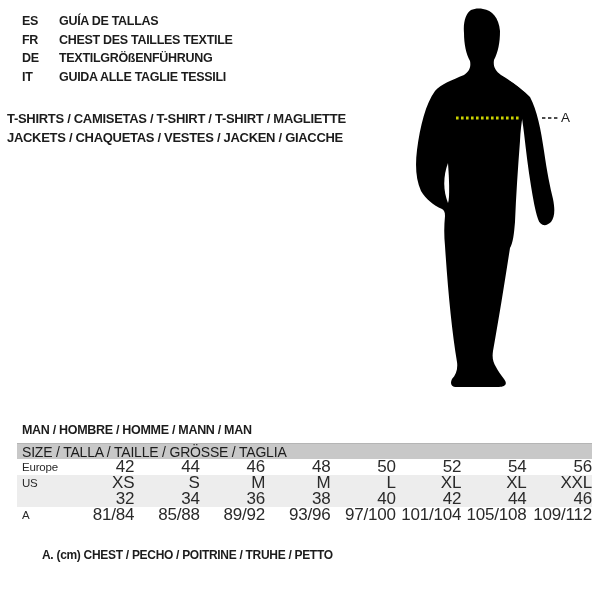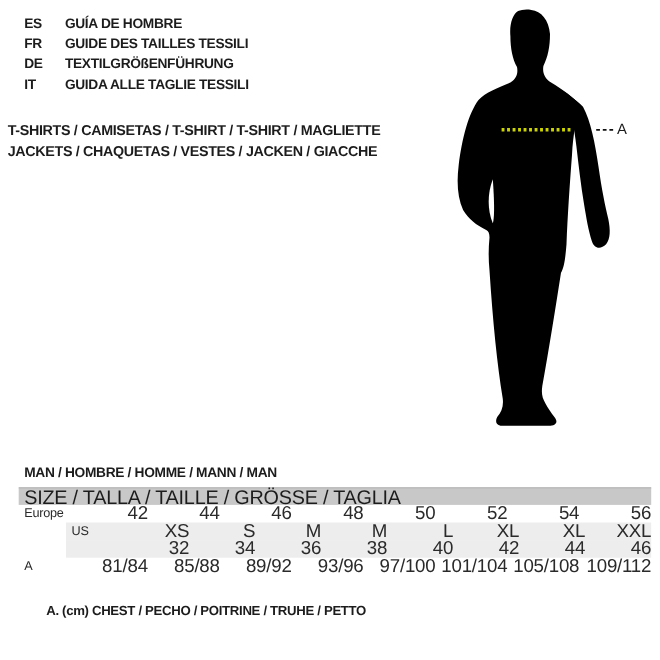--- a/index.html
+++ b/index.html
@@ -25,43 +25,43 @@
   
   .figure-svg{position:absolute;left:0;top:0;width:600px;height:600px;}
   .measure-label{position:absolute;left:561px;top:110px;font-size:13.5px;font-weight:400;}
 
   
   .section-title{position:absolute;left:22px;top:423px;font-size:12.5px;font-weight:700;letter-spacing:-0.3px;}
 
   
   .size-table{position:absolute;left:17px;top:443px;width:575px;}
   .table-header{height:16px;line-height:16px;background:var(--header-bg);
-    font-size:18px;font-weight:400;letter-spacing:-0.2px;padding-left:5px;
+    font-size:14px;font-weight:400;letter-spacing:-0.2px;padding-left:5px;
     border-top:1px solid #b5b5b5;}
   .t-row{display:flex;height:16px;align-items:center;}
-  .t-row.shaded{background:var(--shade);margin-left:43px;}
+  .t-row.shaded{background:var(--shade);}
   .t-label{width:52px;padding-left:5px;font-size:11.5px;color:#2a2a2a;letter-spacing:-0.2px;}
   .t-cell{flex:1;text-align:right;font-size:17px;color:#2a2a2a;letter-spacing:-0.2px;}
 
   
   .footnote{position:absolute;left:22px;top:548px;font-size:12px;font-weight:700;letter-spacing:-0.3px;margin-left:20px;}
 </style>
 </head>
 <body>
 
 <div class="page">
 
   <div class="lang-list" id="lang-list">
       <div class="lang-row">
         <div class="lang-code" style="display: inline-block;">ES</div>
-        <div class="lang-label" style="display: inline-block;">GUÍA DE HOMBRE</div>
+        <div class="lang-label" style="display: inline-block;">GUÍA DE TALLAS</div>
       </div>
       <div class="lang-row">
         <div class="lang-code" style="display: inline-block;">FR</div>
-        <div class="lang-label" style="display: inline-block;">GUIDE DES TAILLES TESSILI</div>
+        <div class="lang-label" style="display: inline-block;">CHEST DES TAILLES TEXTILE</div>
       </div>
       <div class="lang-row">
         <div class="lang-code" style="display: inline-block;">DE</div>
         <div class="lang-label" style="display: inline-block;">TEXTILGRÖßENFÜHRUNG</div>
       </div>
       <div class="lang-row">
         <div class="lang-code" style="display: inline-block;">IT</div>
         <div class="lang-label" style="display: inline-block;">GUIDA ALLE TAGLIE TESSILI</div>
       </div>
     </div>

